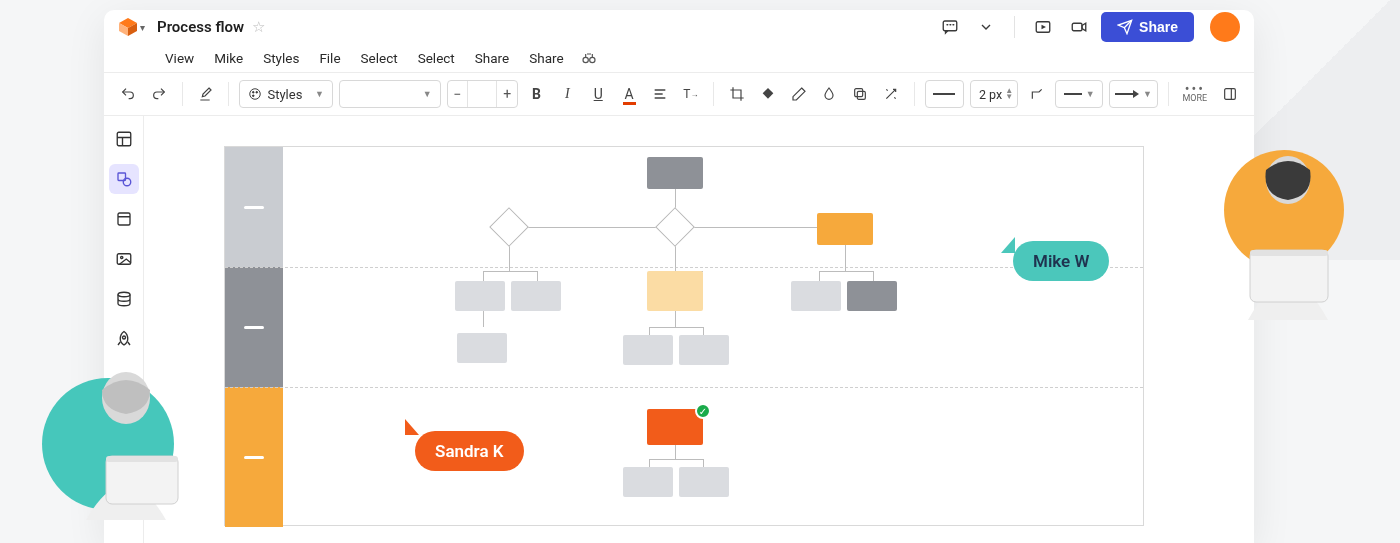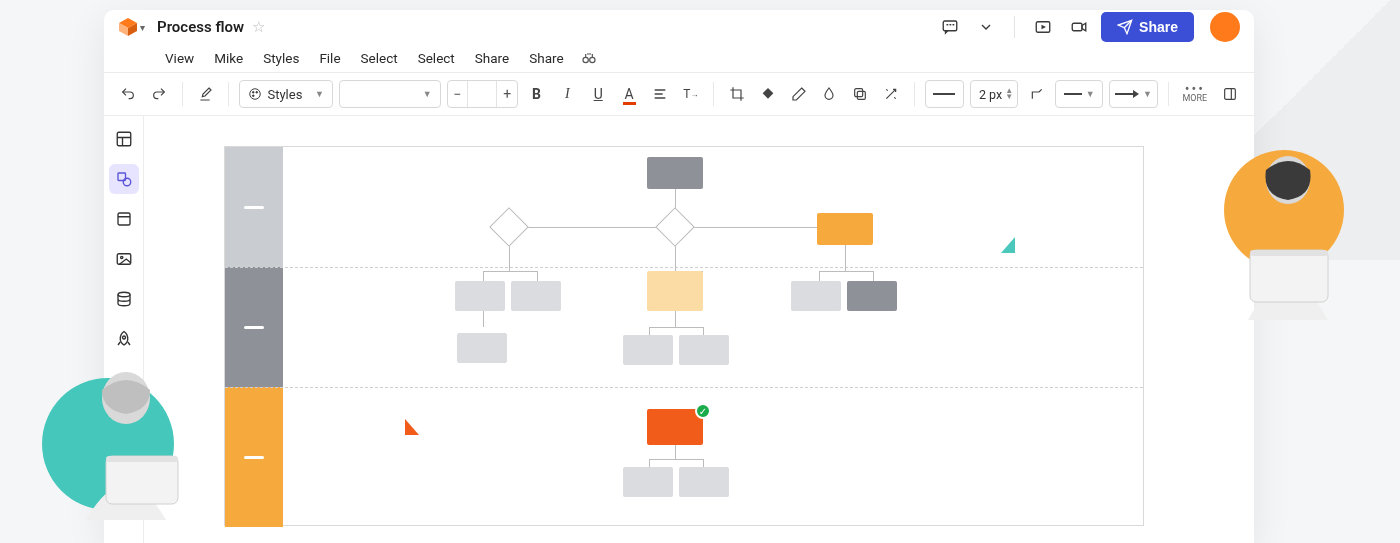--- a/index.html
+++ b/index.html
@@ -501,21 +501,27 @@
         <div class="shp rect" style="left:232px; top:186px; width:50px; height:30px; background:#dadce0"></div>
         <div class="shp rect" style="left:398px; top:188px; width:50px; height:30px; background:#dadce0"></div>
         <div class="shp rect" style="left:454px; top:188px; width:50px; height:30px; background:#dadce0"></div>
 
         <div class="shp rect" style="left:422px; top:262px; width:56px; height:36px; background:#f25c1a"></div>
         <div class="checkmark" style="left:470px; top:256px">✓</div>
         <div class="shp rect" style="left:398px; top:320px; width:50px; height:30px; background:#dadce0"></div>
         <div class="shp rect" style="left:454px; top:320px; width:50px; height:30px; background:#dadce0"></div>
 
         <div class="bubble-tip-o" style="left:180px; top:272px"></div>
+        <div class="bubble orange" style="left:190px; top:284px">
+          <span>Sandra K</span>
+        </div>
         <div class="bubble-tip-t" style="left:776px; top:90px"></div>
+        <div class="bubble teal" style="left:788px; top:94px">
+          <span>Mike W</span>
+        </div>
       </div>
     </div>
   </div>
 </div>
 
 <div class="person-left">
   <div class="circ"></div>
   <svg class="body" viewBox="0 0 140 170">
     <ellipse cx="70" cy="38" rx="24" ry="26" fill="#d9d9d9"></ellipse>
     <path d="M46 30 q24 -20 48 0 q0 20 -24 24 q-24 -4 -24 -24" fill="#bfbfbf"></path>

